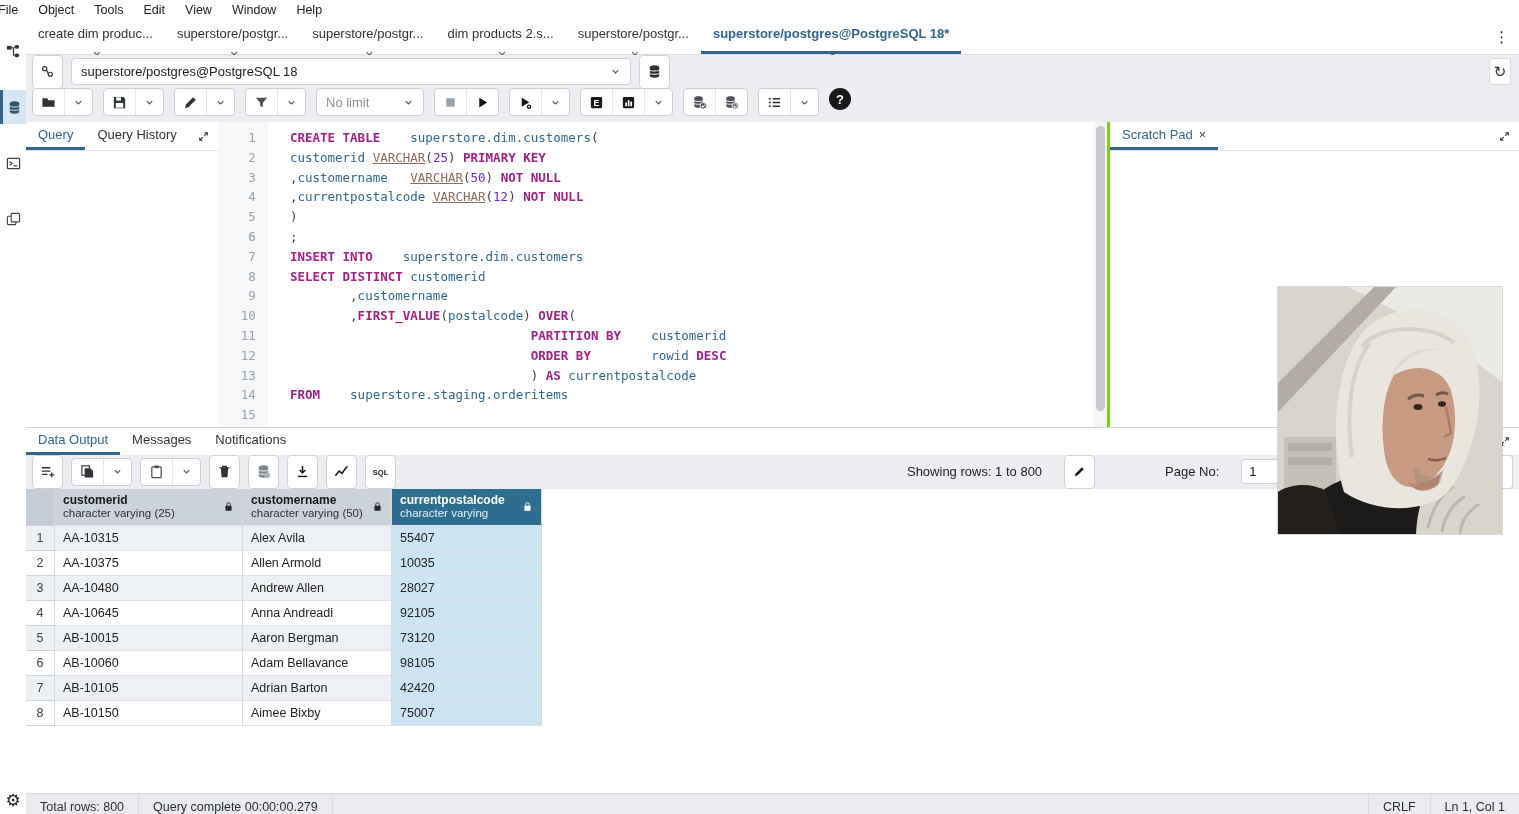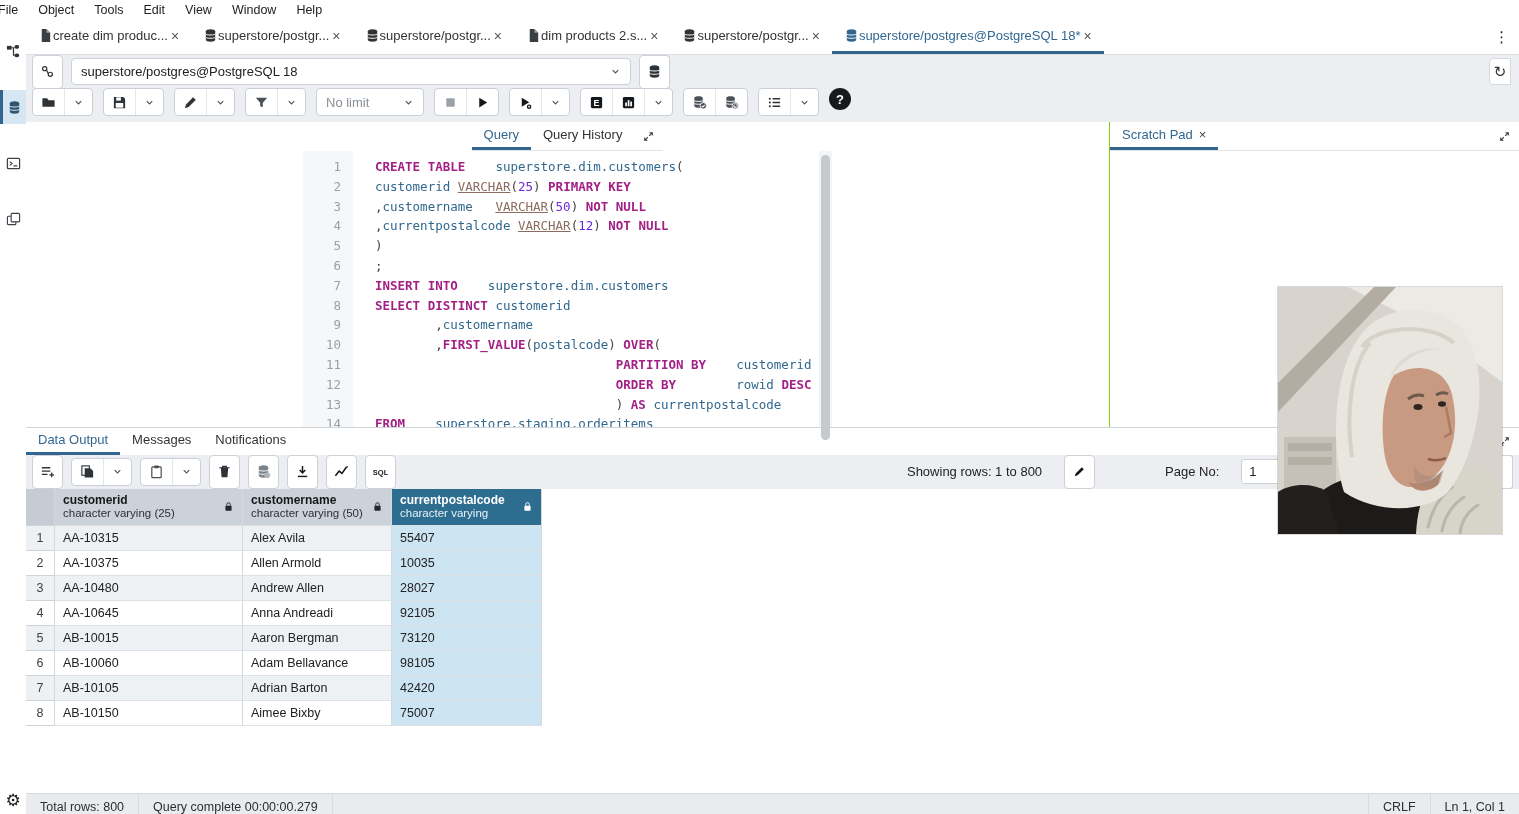--- a/index.html
+++ b/index.html
@@ -16,23 +16,23 @@
   
   .rail { position:absolute; left:0; top:34px; bottom:0; width:26px; background:#fff; z-index:5; display:flex; flex-direction:column; align-items:center; }
   .rail .ritem { width:26px; height:34px; display:flex; align-items:center; justify-content:center; margin-bottom:22px; color:#3c4247; }
   .rail .ritem.active { background:#d6e7f3; border-left:3px solid #326690; color:#25516f; }
   .rail .gear { position:absolute; bottom:3px; left:0; width:26px; text-align:center; font-size:17px; color:#1c1c1c; }
 
   .content { margin-left:26px; height:800px; display:flex; flex-direction:column; }
 
   
   .tabstrip { height:35px; display:flex; align-items:stretch; border-bottom:1px solid #dadde1; background:#fff; }
-  .ttab { display:flex; align-items:center; gap:0; padding:0 12px; font-size:13px; color:#333; border-bottom:3px solid transparent; white-space:nowrap; }
+  .ttab { display:flex; align-items:center; gap:6px; padding:0 12px; font-size:13px; color:#333; border-bottom:3px solid transparent; white-space:nowrap;flex-direction:column; }
   .ttab .tclose { color:#555; font-size:14px; margin-left:3px; }
-  .ttab.active { color:#326690; border-bottom-color:#326690; }
+  .ttab.active { color:#326690; border-bottom-color:#326690;font-weight:bold; }
   .ttab.active .ic { color:#326690; }
   .kebab { margin-left:auto; align-self:center; padding:0 10px; font-size:15px; color:#222; }
 
   
   .connrow { height:33px; background:#eceef1; display:flex; align-items:center; gap:8px; padding:0 8px 0 6px; }
   .btn { background:#fff; border:1px solid #ccd2d8; border-radius:4px; height:27px; display:flex; align-items:center; justify-content:center; padding:16px 7px; color:#2e3338; }
   .connsel { width:560px; height:27px; background:#fff; border:1px solid #ccd2d8; border-radius:4px; display:flex; align-items:center; font-size:13px; padding:0 9px; color:#222; }
   .connsel .chev { margin-left:auto; color:#555; }
   .spacer { flex:1; }
   .refreshbtn { font-size:15px; color:#333; background:#fff; border:1px solid #d5dade; border-radius:4px 0 0 4px; height:27px; width:22px; display:flex; align-items:center; justify-content:center; }
@@ -40,21 +40,21 @@
   .toolrow { height:34px; background:#eceef1; display:flex; align-items:flex-start; gap:10px; padding:0 6px; }
   .tgroup { display:flex; background:#fff; border:1px solid #c9cfd6; border-radius:4px; height:28px; overflow:hidden; }
   .tgroup .tseg { display:flex; align-items:center; justify-content:center; padding:0 8px; border-left:1px solid #e4e7ea; color:#2e3338; }
   .tgroup .tseg:first-child { border-left:none; }
   .limitsel { width:108px; height:28px; background:#fff; border:1px solid #c9cfd6; border-radius:4px; display:flex; align-items:center; padding:0 9px; font-size:13px; color:#8a9097; }
   .limitsel .chev { margin-left:auto; color:#777; }
   .helpbtn { border-radius:50%; width:22px; height:22px; padding:0; border:none; background:#17191b; color:#fff; font-weight:bold; font-size:13px; display:flex; align-items:center; justify-content:center; }
 
   
   .split { flex:1; display:flex; min-height:0; }
-  .edpane { width:1084px; display:flex; flex-direction:column; border-right:1px solid #84cc16;align-items:center; }
+  .edpane { width:1084px; display:flex; flex-direction:row; border-right:3px solid #84cc16; }
   .paneltabs { height:29px; display:flex; align-items:stretch; border-bottom:1px solid #e2e5e8; background:#fff; font-size:13px; }
   .ptab { display:flex; align-items:center; gap:6px; padding:0 12px; color:#333; border-bottom:3px solid transparent; }
   .ptab.active { color:#326690; border-bottom-color:#326690; }
   .ptab .tclose { font-size:13px; color:#444; }
   .expand { margin-left:auto; align-self:center; padding:0 9px; color:#2e3338; }
 
   .edbody { flex:1; display:flex; min-height:0; font-family:"DejaVu Sans Mono", monospace; font-size:12.5px; line-height:19.8px; }
   .gutter { width:50px; background:#f6f7f8; color:#9aa0a6; text-align:right; padding:6px 12px 0 0; user-select:none; }
   .codearea { flex:1; padding:6px 0 0 22px; overflow:hidden; background:#fff; position:relative; }
   .cl { white-space:pre; }

